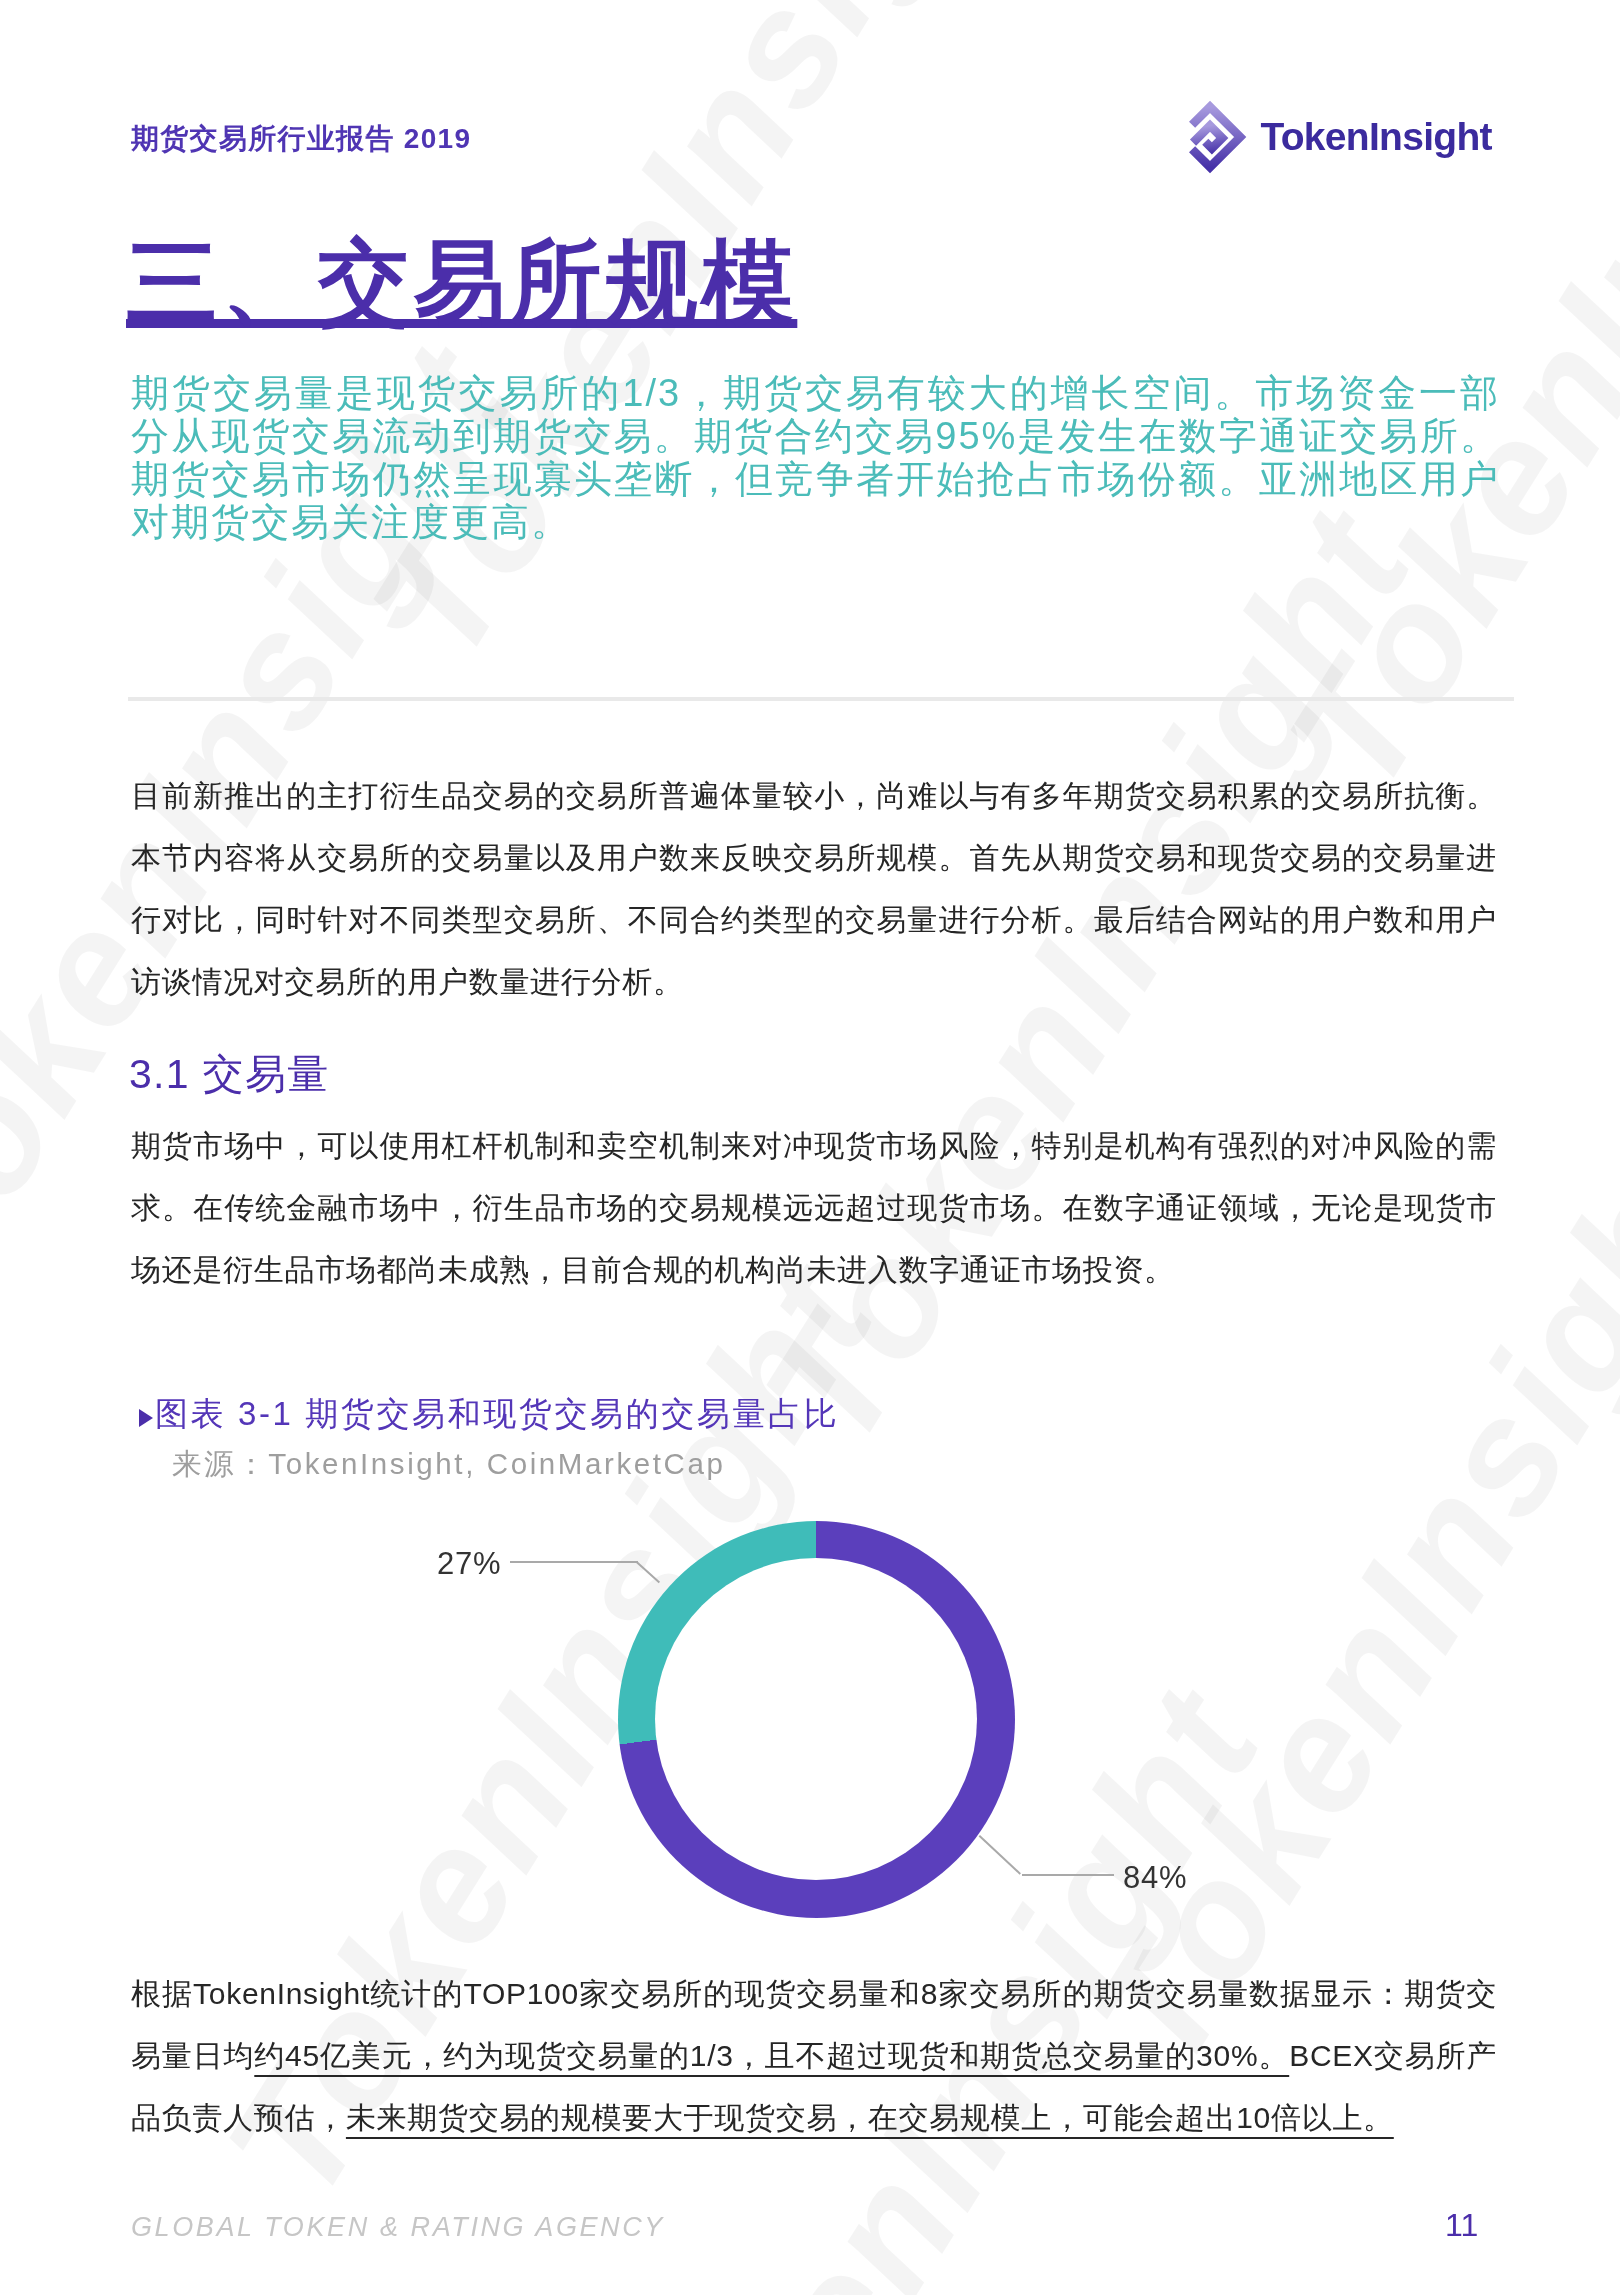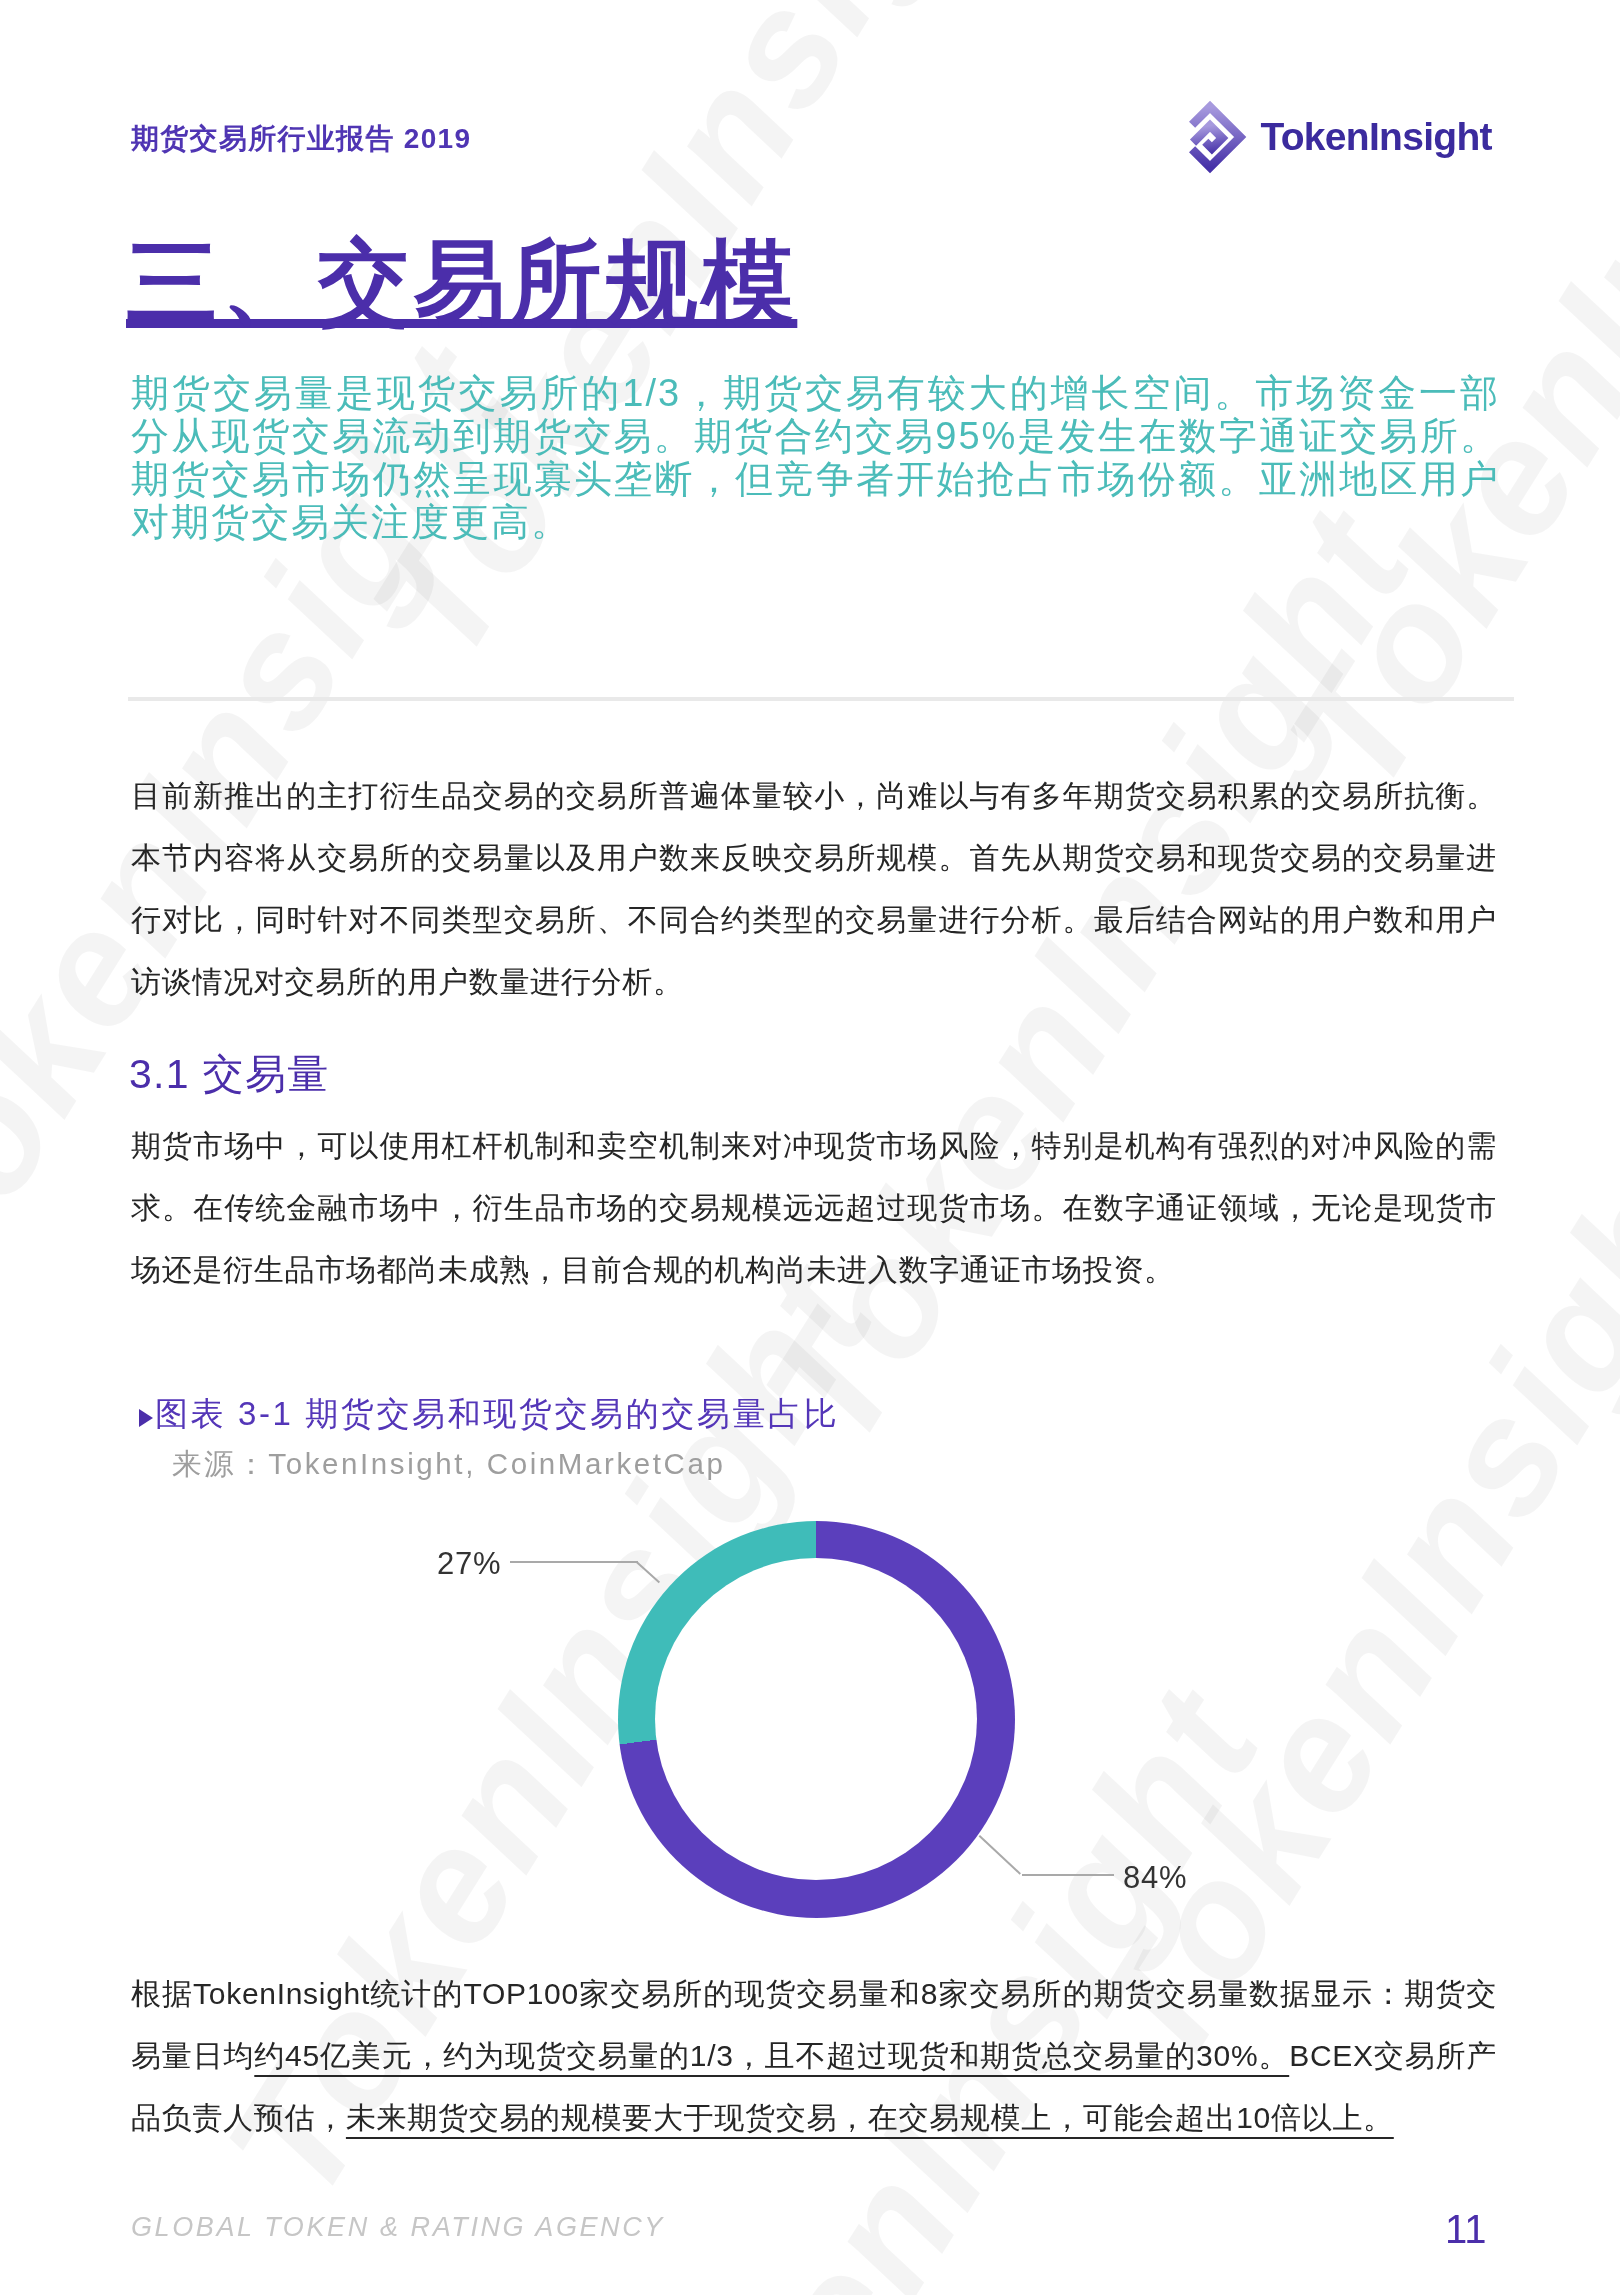--- a/index.html
+++ b/index.html
@@ -96,21 +96,21 @@
   .closing .u{
     text-decoration:underline;text-decoration-thickness:2px;
     text-underline-offset:9.2px;
   }
   
   .footer-agency{
     position:absolute;left:131px;top:2212px;font-size:27px;font-style:italic;
     color:var(--footer-gray);letter-spacing:2.6px;z-index:2;
   }
   .footer-page{
-    position:absolute;left:1445px;top:2207px;font-size:40px;
+    position:absolute;left:1445px;top:2207px;font-size:32px;
     color:var(--purple);z-index:2;
   }
 </style>
 </head>
 <body>
 
 <span class="wm wm1">TokenInsight</span>
 <span class="wm wm2">TokenInsight</span>
 <span class="wm wm3">TokenInsight</span>
 <span class="wm wm4">TokenInsight</span>

